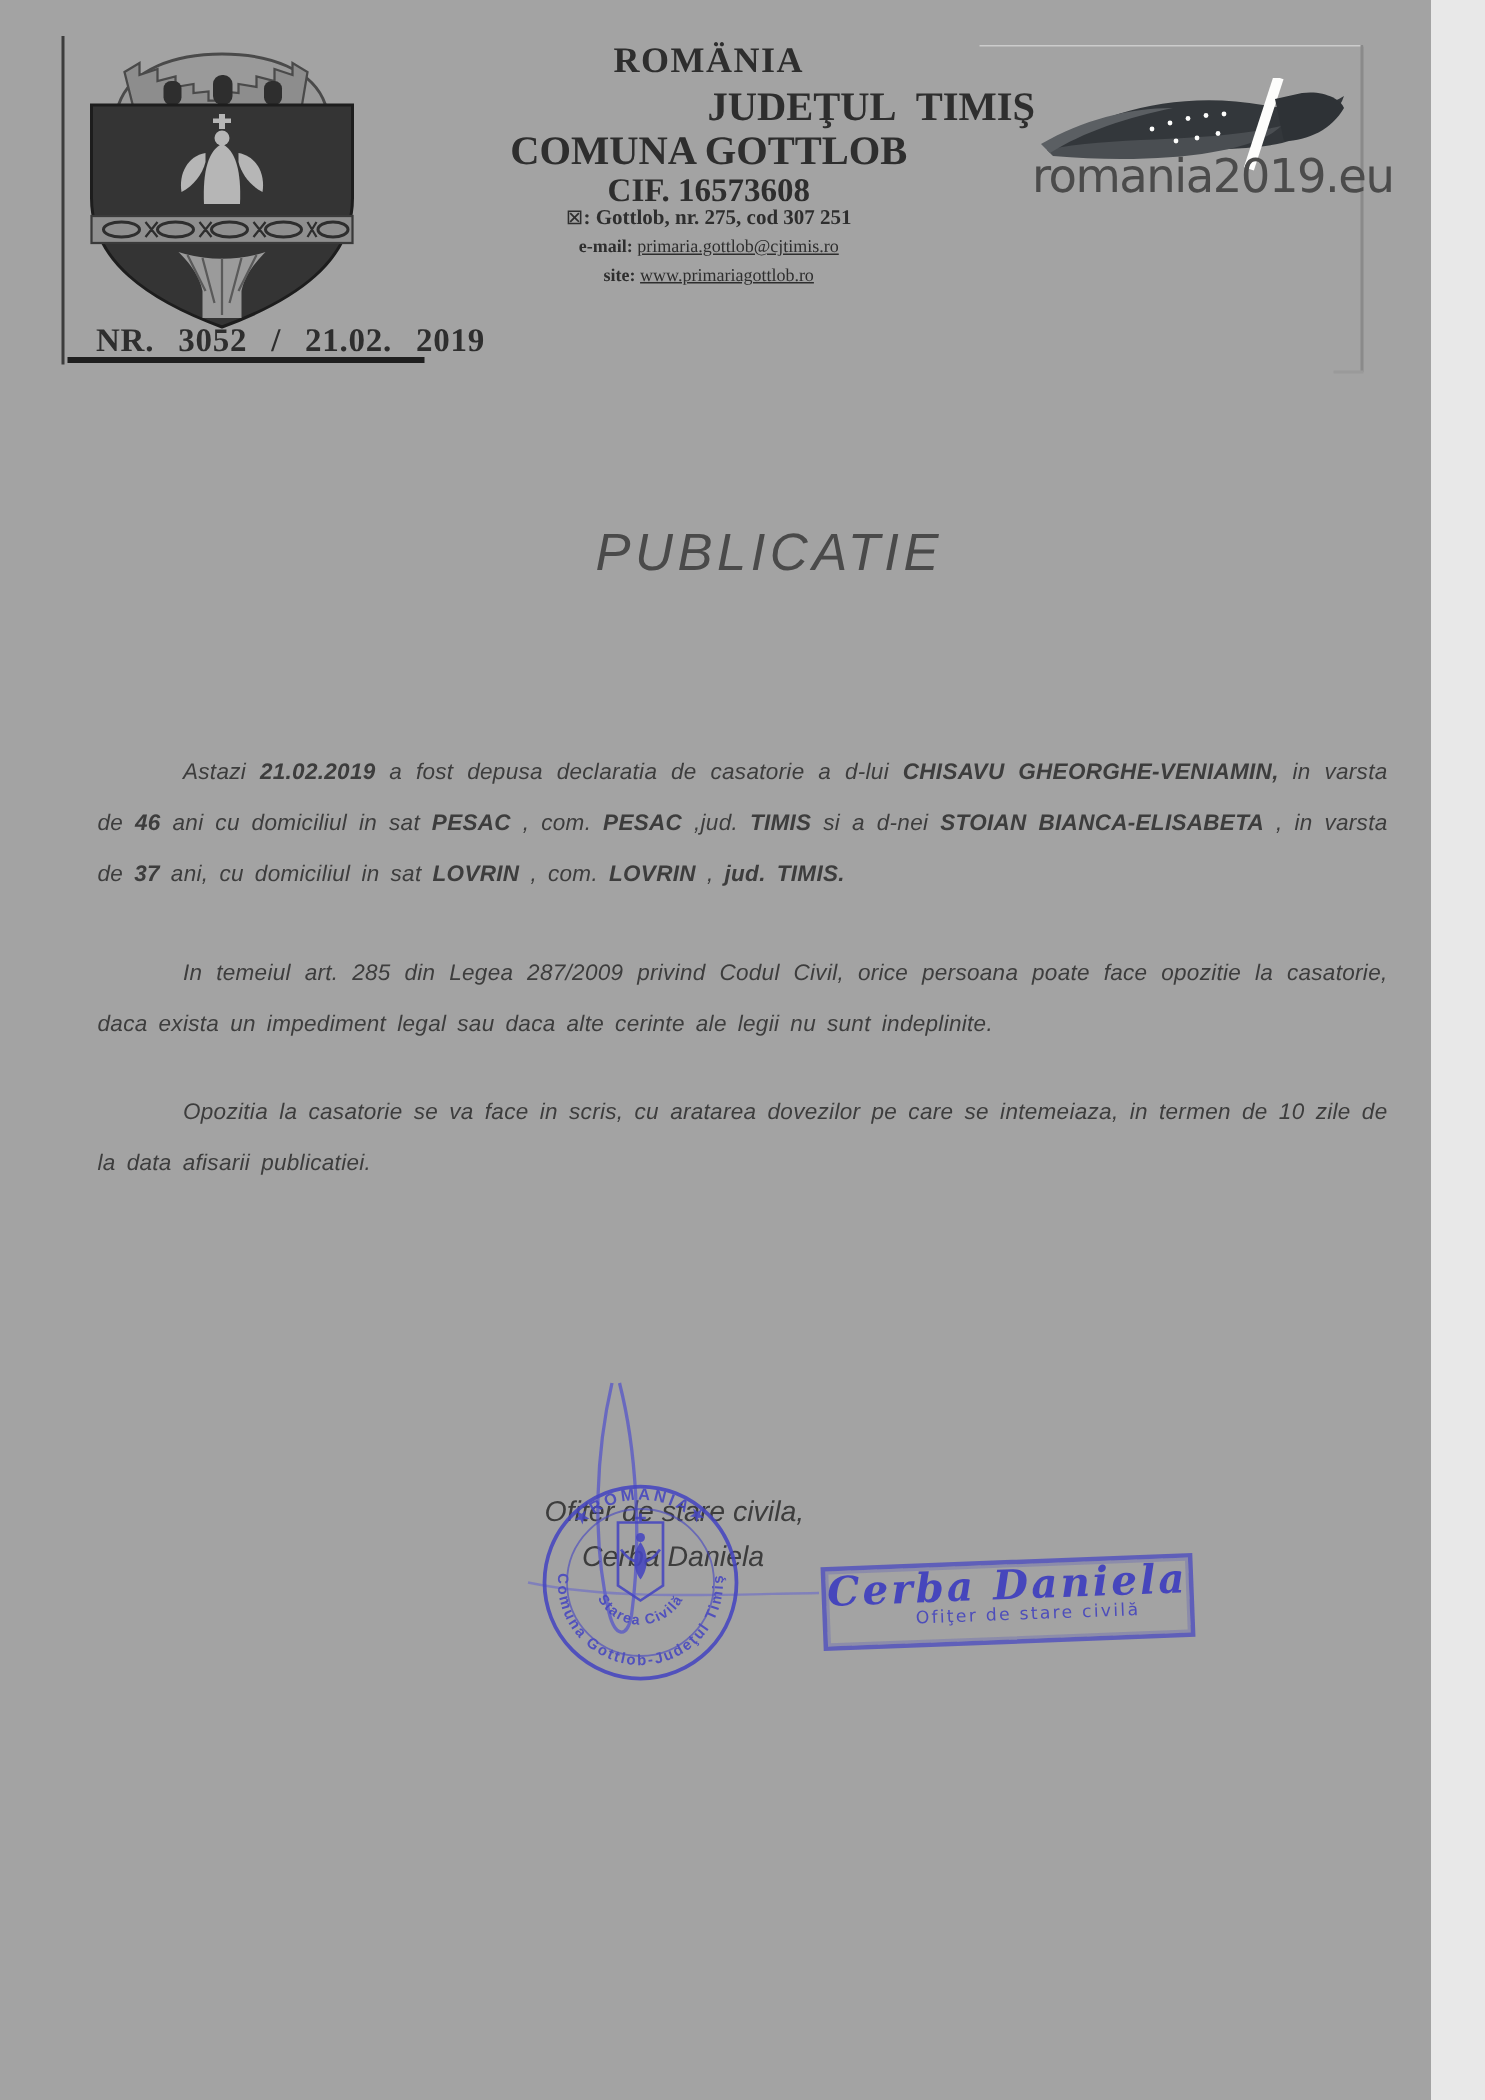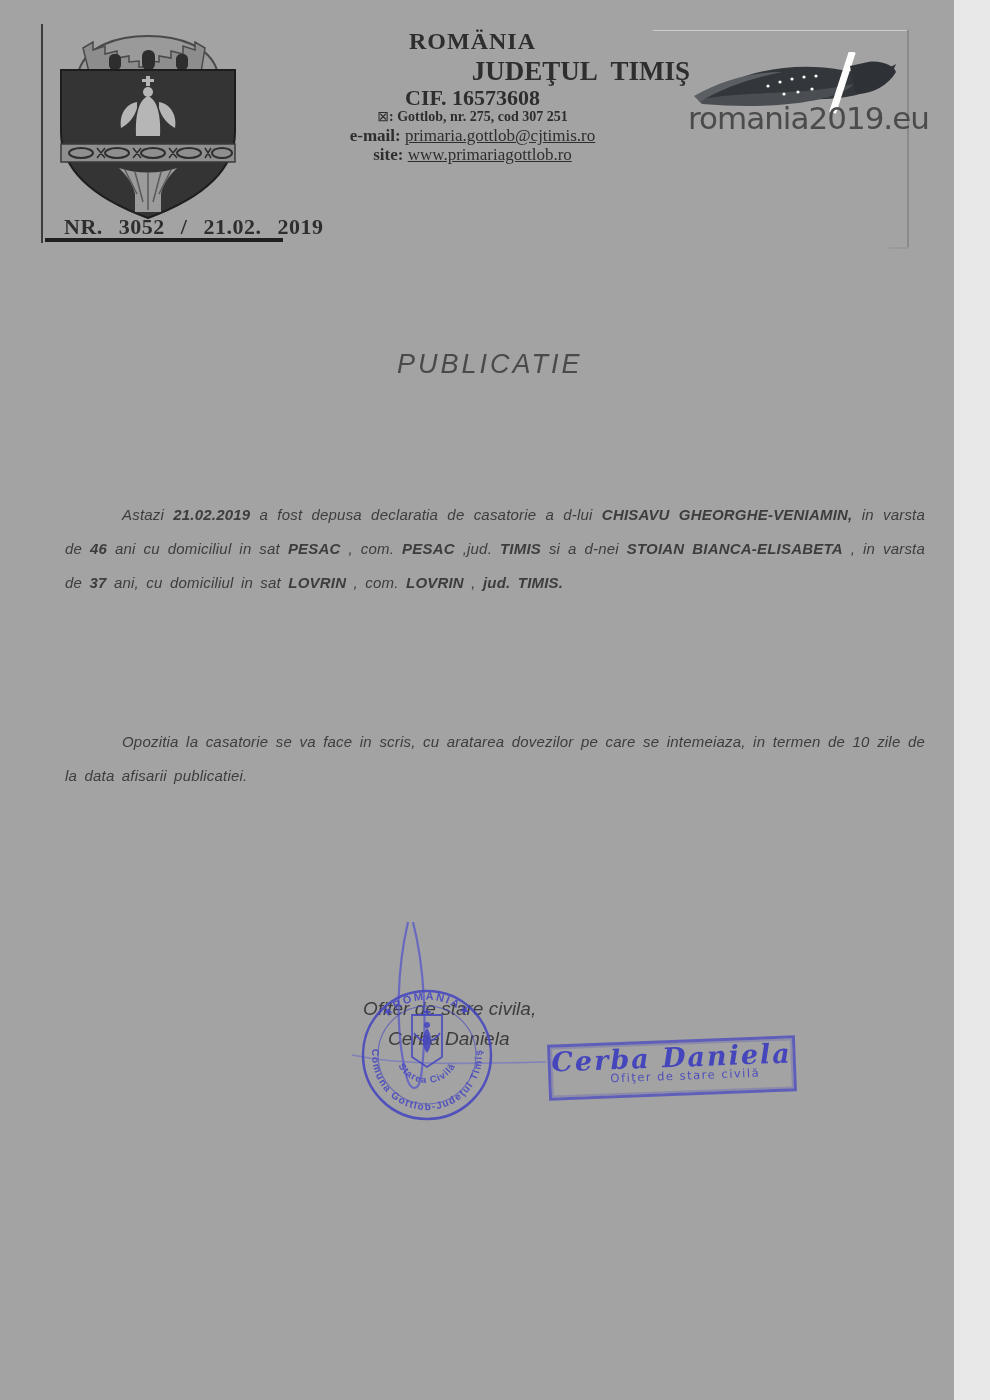--- a/index.html
+++ b/index.html
@@ -10,33 +10,33 @@
   .frame-top{position:absolute;left:653px;top:30px;width:256px;height:1px;background:#cccccc;}
   .frame-right{position:absolute;left:907px;top:30px;width:2px;height:218px;background:#8a8a8a;}
   .frame-tick{position:absolute;left:889px;top:247px;width:20px;height:2px;background:#9a9a9a;}
   
   .hdr-center{position:absolute;left:255px;top:26px;width:435px;text-align:center;}
   .hdr-country{font-size:24px;font-weight:bold;letter-spacing:1px;line-height:30px;}
   .hdr-county{font-size:27px;font-weight:bold;line-height:30px;word-spacing:8px;text-align:right;}
   .hdr-commune{font-size:27px;font-weight:bold;line-height:29px;}
   .hdr-cif{font-size:22px;font-weight:bold;line-height:19px;margin-top:2px;}
   .hdr-line{font-size:14px;font-weight:bold;line-height:19px;}
-  .hdr-small{font-size:17px;font-weight:bold;line-height:19px;}
+  .hdr-small{font-size:12px;font-weight:bold;line-height:19px;}
   .u{text-decoration:underline;font-weight:normal;}
   .icon-g{font-weight:normal;}
   
   .logo-svg{position:absolute;left:692px;top:52px;}
   .logo-text{position:absolute;left:688px;top:100px;width:220px;font-family:"DejaVu Sans",sans-serif;
              font-size:31px;color:#4b4b4b;letter-spacing:-1px;}
   
   .nr{position:absolute;left:64px;top:214px;font-size:22px;font-weight:bold;letter-spacing:.5px;word-spacing:10px;}
   .nr-underline{position:absolute;left:45px;top:238px;width:238px;height:4px;background:#1f1f1f;}
   
   .title{position:absolute;left:397px;top:349px;font-family:"Liberation Sans",sans-serif;
-         font-style:italic;font-size:27px;letter-spacing:3px;color:#4a4a4a;}
+         font-style:italic;font-size:35px;letter-spacing:3px;color:#4a4a4a;}
   
   .para{position:absolute;left:65px;width:860px;font-family:"Liberation Sans",sans-serif;
         font-style:italic;font-size:15px;line-height:34px;color:#3d3d3d;text-align:justify;
         text-indent:57px;word-spacing:3px;letter-spacing:.2px;margin:0;}
   .p1{top:498px;} .p2{top:632px;} .p3{top:725px;}
   .b{font-weight:bold;}
   
   .signoff{position:absolute;left:363px;top:946px;font-family:"Liberation Sans",sans-serif;
            font-style:italic;font-size:19px;color:#3d3d3d;line-height:30px;margin-top:48px;}
   .signoff .name{margin-left:25px;}
@@ -94,20 +94,21 @@
 
     <g>
       <path d="M62,144 C70,152 76,160 78,170 L78,188 L104,188 L104,170 C106,160 112,152 120,144 C102,150 80,150 62,144 Z" fill="#9b9b9b"></path>
       <path d="M68,146 L80,170 M91,148 L91,186 M114,146 L102,170 M78,148 L86,178 M104,148 L96,178" stroke="#5a5a5a" stroke-width="1.5" fill="none"></path>
     </g>
   </svg>
 
   <div class="hdr-center">
     <div class="hdr-country">ROMÄNIA</div>
     <div class="hdr-county">JUDEŢUL  TIMIŞ</div>
+    <div class="hdr-commune">COMUNA GOTTLOB</div>
     <div class="hdr-cif">CIF. 16573608</div>
     <div class="hdr-line"><span class="icon-g">⊠</span><span>: Gottlob, nr. 275, cod 307 251</span></div>
     <div class="hdr-small"><span>e-mail:</span> <span class="u">primaria.gottlob@cjtimis.ro</span></div>
     <div class="hdr-small"><span>site:</span> <span class="u">www.primariagottlob.ro</span></div>
   </div>
 
   <svg class="logo-svg" width="212" height="62" viewBox="0 0 212 62">
     <path d="M6,48 C40,22 95,8 150,18 C172,22 192,20 204,12 C198,30 176,42 154,45 C116,51 55,44 6,48 Z" fill="#33373b"></path>
     <path d="M6,48 C50,38 110,44 162,32 C145,50 80,58 10,52 Z" fill="#4a4e52"></path>
     <path d="M2,44 C30,28 60,20 90,20 C60,26 30,36 8,50 Z" fill="#5b5f63"></path>
@@ -128,20 +129,21 @@
   </svg>
   <div class="logo-text">romania2019.eu</div>
 
   <div class="nr">NR. 3052 / 21.02. 2019</div>
   <div class="nr-underline"></div>
 
   <div class="title">PUBLICATIE</div>
 
   <p class="para p1"><span>Astazi </span><span class="b">21.02.2019</span><span> a fost depusa declaratia de casatorie a d-lui </span><span class="b">CHISAVU GHEORGHE-VENIAMIN,</span><span> in varsta de </span><span class="b">46</span><span> ani cu domiciliul in sat </span><span class="b">PESAC</span><span> , com. </span><span class="b">PESAC</span><span> ,jud. </span><span class="b">TIMIS</span><span> si a d-nei </span><span class="b">STOIAN BIANCA-ELISABETA</span><span> , in varsta de </span><span class="b">37</span><span> ani, cu domiciliul in sat </span><span class="b">LOVRIN</span><span> , com. </span><span class="b">LOVRIN</span><span> , </span><span class="b">jud. TIMIS.</span></p>
 
+  <p class="para p2">In temeiul art. 285 din Legea 287/2009 privind Codul Civil, orice persoana poate face opozitie la casatorie, daca exista un impediment legal sau daca alte cerinte ale legii nu sunt indeplinite.</p>
 
   <p class="para p3">Opozitia la casatorie se va face in scris, cu aratarea dovezilor pe care se intemeiaza, in termen de 10 zile de la data afisarii publicatiei.</p>
 
   <div class="signoff">
     <div>Ofiter de stare civila,</div>
     <div class="name">Cerba Daniela</div>
   </div>
 
   <svg class="sig-svg" width="220" height="200" viewBox="0 0 220 200">
     <path d="M68,17 C58,60 54,120 66,170 C70,186 78,188 81,172 C88,120 84,60 73,17" fill="none" stroke="rgba(85,85,200,.75)" stroke-width="2.2"></path>

